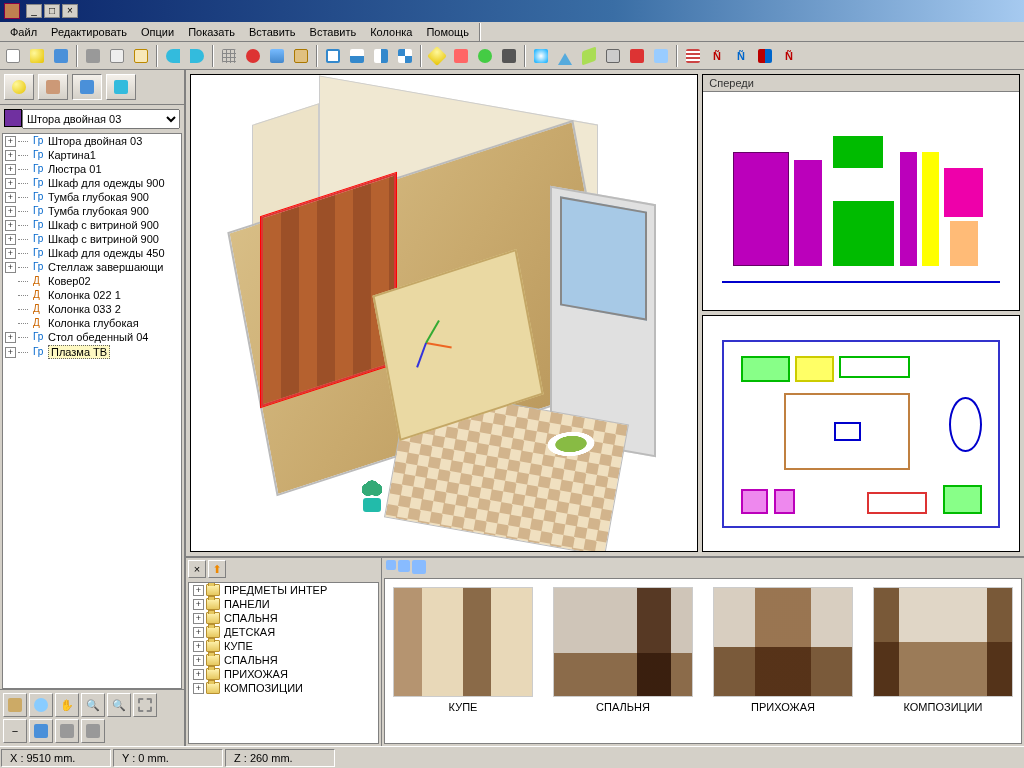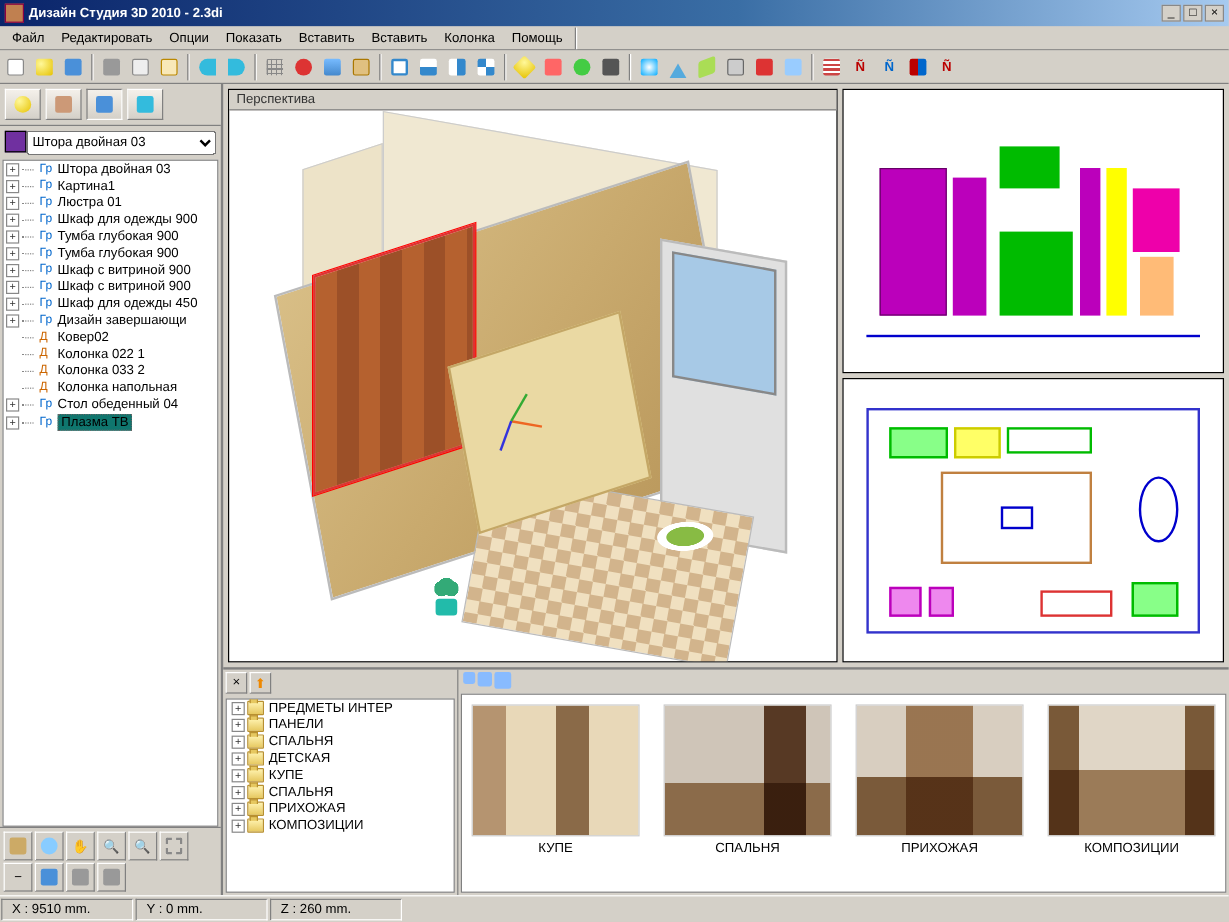--- a/index.html
+++ b/index.html
@@ -20,21 +20,21 @@
 .lbtn { width:30px; height:26px; border:1px solid #fff; border-right-color:#808080; border-bottom-color:#808080; background:linear-gradient(#f4f0ea,#d4d0c8); display:flex; align-items:center; justify-content:center; }
 .lbtn.active { border-color:#808080 #fff #fff #808080; }
 .combo { display:flex; margin:4px; }
 .swatch { width:18px; height:18px; background:#7030a0; border:1px solid #000; }
 .combo select { flex:1; height:20px; font-size:11px; }
 .tree { flex:1; background:#fff; border:1px solid #808080; margin:0 2px; overflow:auto; }
 .tree-item { display:flex; align-items:center; padding:1px 2px; white-space:nowrap; }
 .tree-item .exp { width:11px; height:11px; border:1px solid #888; display:flex; align-items:center; justify-content:center; font-size:9px; line-height:1; margin-right:2px; color:#333; }
 .tree-item .exp.none { border:none; }
 .tree-item .ico { width:12px; height:12px; margin:0 3px; display:inline-block; }
-.tree-item.selected span.lbl { background:#0f766e; border:1px dotted #666; padding:0 2px; }
+.tree-item.selected span.lbl { background:#fef9c3; border:1px dotted #666; padding:0 2px; }
 .viewtools { display:flex; flex-wrap:wrap; gap:2px; padding:3px; border-top:1px solid #808080; }
 .viewtools .tbtn { width:24px; height:24px; border:1px solid #fff; border-right-color:#808080; border-bottom-color:#808080; }
 .center { flex:1; display:flex; flex-direction:column; min-width:0; }
 .viewports { flex:1; display:flex; gap:4px; padding:4px; min-height:0; }
 .vpcol { display:flex; flex-direction:column; gap:4px; }
 .vpcol.left { flex:1.6; }
 .vpcol.right { flex:1; }
 .viewport { background:#fff; border:1px solid #000; display:flex; flex-direction:column; min-height:0; }
 .viewport.big { flex:1; }
 .viewport.small { flex:1; }
@@ -82,21 +82,20 @@
 .tv-box { position:absolute; border:2px solid; }
 
 .frontview { width:88%; height:75%; position:relative; }
 .fv-el { position:absolute; }
 </style>
 </head>
 <body>
 
 <div class="titlebar">
   <div class="icon"></div>
-  <div class="title">Дизайн Студия 3D 2010 - 2.3di</div>
   <div class="winbtn">_</div>
   <div class="winbtn">□</div>
   <div class="winbtn">×</div>
 </div>
 
 <div class="menubar">
   <div class="mi">Файл</div>
   <div class="mi">Редактировать</div>
   <div class="mi">Опции</div>
   <div class="mi">Показать</div>
@@ -285,21 +284,21 @@
         <div class="tree-item">
           <span class="exp">+</span>
           <span style="width: 10px; border-top: 1px dotted rgb(136, 136, 136); height: 1px; margin-right: 2px;"></span>
           <span class="ico" style="color: rgb(0, 102, 204); font-size: 10px;">Гр</span>
           <span class="lbl">Шкаф для одежды 450</span>
         </div>
         <div class="tree-item">
           <span class="exp">+</span>
           <span style="width: 10px; border-top: 1px dotted rgb(136, 136, 136); height: 1px; margin-right: 2px;"></span>
           <span class="ico" style="color: rgb(0, 102, 204); font-size: 10px;">Гр</span>
-          <span class="lbl">Дизайн завершающи</span>
+          <span class="lbl">Стеллаж завершающи</span>
         </div>
         <div class="tree-item">
           <span class="exp none"></span>
           <span style="width: 10px; border-top: 1px dotted rgb(136, 136, 136); height: 1px; margin-right: 2px;"></span>
           <span class="ico" style="color: rgb(204, 102, 0); font-size: 10px;">Д</span>
           <span class="lbl">Ковер02</span>
         </div>
         <div class="tree-item">
           <span class="exp none"></span>
           <span style="width: 10px; border-top: 1px dotted rgb(136, 136, 136); height: 1px; margin-right: 2px;"></span>
@@ -309,21 +308,21 @@
         <div class="tree-item">
           <span class="exp none"></span>
           <span style="width: 10px; border-top: 1px dotted rgb(136, 136, 136); height: 1px; margin-right: 2px;"></span>
           <span class="ico" style="color: rgb(204, 102, 0); font-size: 10px;">Д</span>
           <span class="lbl">Колонка 033 2</span>
         </div>
         <div class="tree-item">
           <span class="exp none"></span>
           <span style="width: 10px; border-top: 1px dotted rgb(136, 136, 136); height: 1px; margin-right: 2px;"></span>
           <span class="ico" style="color: rgb(204, 102, 0); font-size: 10px;">Д</span>
-          <span class="lbl">Колонка напольная</span>
+          <span class="lbl">Колонка глубокая</span>
         </div>
         <div class="tree-item">
           <span class="exp">+</span>
           <span style="width: 10px; border-top: 1px dotted rgb(136, 136, 136); height: 1px; margin-right: 2px;"></span>
           <span class="ico" style="color: rgb(0, 102, 204); font-size: 10px;">Гр</span>
           <span class="lbl">Стол обеденный 04</span>
         </div>
         <div class="tree-item selected">
           <span class="exp">+</span>
           <span style="width: 10px; border-top: 1px dotted rgb(136, 136, 136); height: 1px; margin-right: 2px;"></span>
@@ -362,21 +361,20 @@
       <div class="tbtn">
           <div class="gbox gray"></div>
         </div>
     </div>
   </div>
 
   <div class="center">
     <div class="viewports">
       <div class="vpcol left">
         <div class="viewport big">
-          <div class="vphdr">Перспектива</div>
           <div class="vpcontent">
             <div class="room3d">
               <div class="iso-wall-right"></div>
               <div class="iso-wall-left"></div>
               <div class="iso-floor"></div>
               <div class="balcony"></div>
               <div class="window"></div>
               <div class="tile-area"></div>
               <div class="wardrobe"></div>
               <div class="rug"></div>
@@ -388,20 +386,21 @@
                 <div class="ax x"></div>
                   <div class="ax y"></div>
                   <div class="ax z"></div>
               </div>
             </div>
           </div>
         </div>
       </div>
       <div class="vpcol right">
         <div class="viewport small">
+          <div class="vphdr">Спереди</div>
           <div class="vpcontent">
             <div class="frontview">
               <div class="fv-el" style="left:4%;top:20%;width:20%;height:70%;background:#b0b;border:1px solid #606"></div>
               <div class="fv-el" style="left:26%;top:25%;width:10%;height:65%;background:#b0b"></div>
               <div class="fv-el" style="left:40%;top:10%;width:18%;height:20%;background:#0b0"></div>
               <div class="fv-el" style="left:40%;top:50%;width:22%;height:40%;background:#0b0"></div>
               <div class="fv-el" style="left:64%;top:20%;width:6%;height:70%;background:#b0b"></div>
               <div class="fv-el" style="left:72%;top:20%;width:6%;height:70%;background:#ff0"></div>
               <div class="fv-el" style="left:80%;top:30%;width:14%;height:30%;background:#e0a"></div>
               <div class="fv-el" style="left:82%;top:62%;width:10%;height:28%;background:#fb7"></div>

